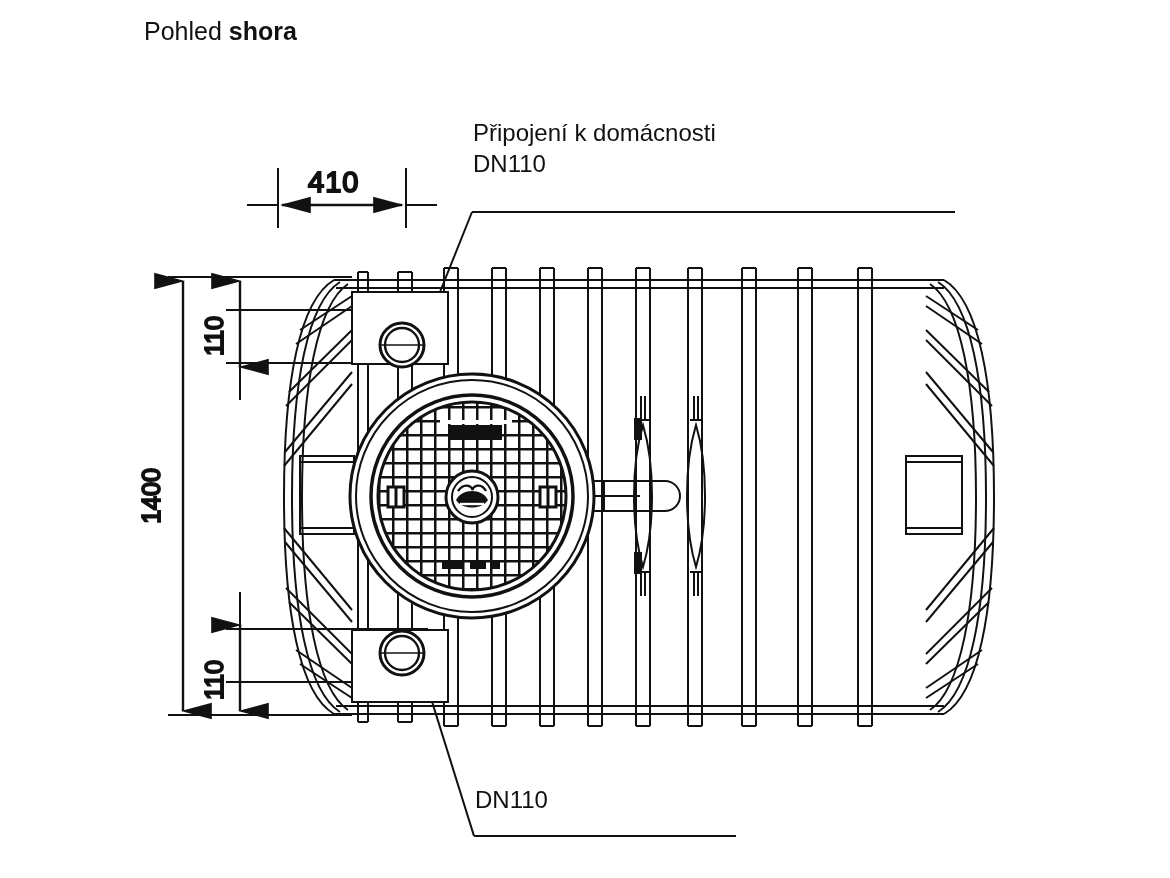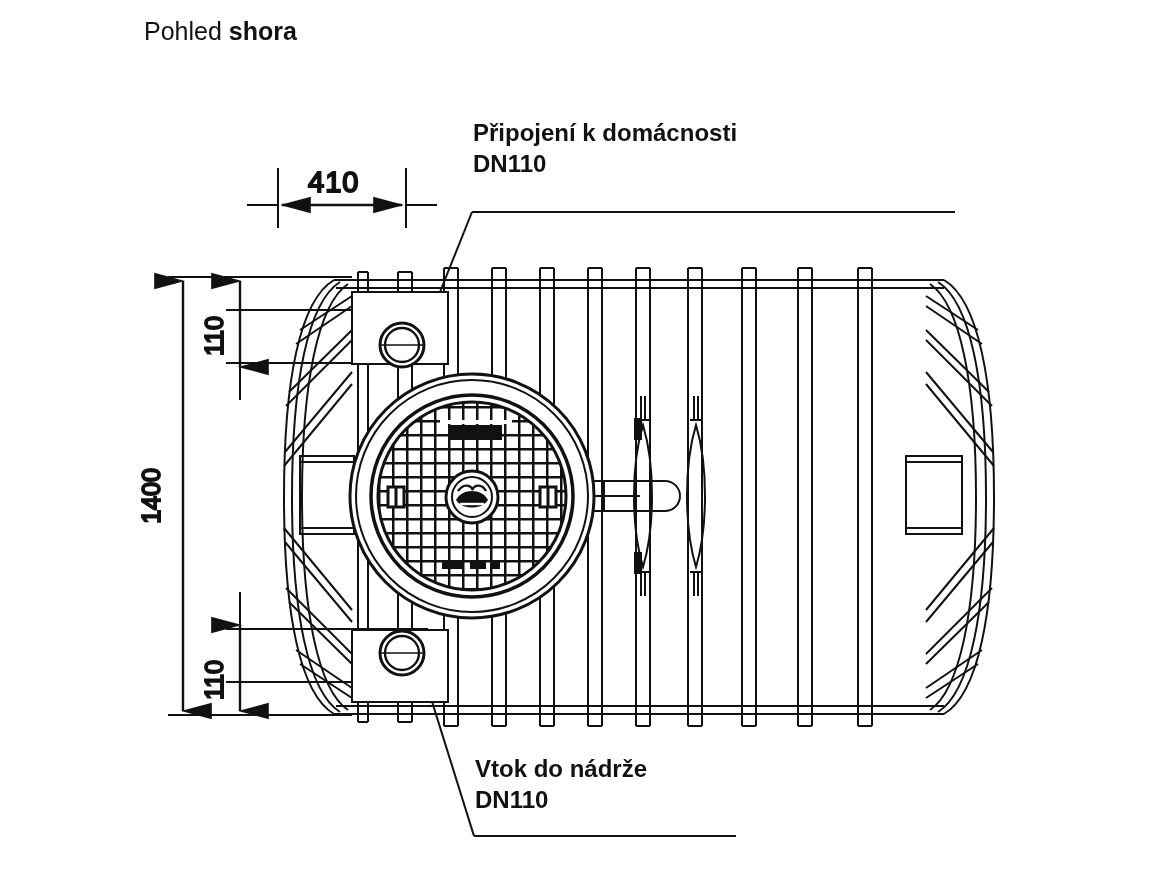--- a/index.html
+++ b/index.html
@@ -21,21 +21,20 @@
     color:#111;
     margin-left:10px;
   }
   .title .bold{font-weight:bold;}
 
   .callout{
     position:absolute;
     font-size:24px;line-height:1.30;
     white-space:pre-line;
     color:#111;
-    font-weight:bold;
   }
   #callout-top{left:473px;top:117px;}
   #callout-bottom{left:475px;top:753px;}
 
   svg#drawing{
     position:absolute;left:0;top:0;
     width:1170px;height:878px;
     overflow:visible;
   }
 
@@ -48,21 +47,21 @@
 </style>
 </head>
 <body>
 
 <div id="stage">
 
   <div class="title"><span>Pohled </span><span class="bold">shora</span></div>
 
   <div class="callout" id="callout-top"><span>Připojení k domácnosti</span><br><span>DN110</span></div>
 
-  <div class="callout" id="callout-bottom"><span>Vtok do nádrže</span><br><span>DN110</span></div>
+  <div class="callout" id="callout-bottom"><br><span>DN110</span></div>
 
   <svg id="drawing" viewBox="0 0 1170 878">
     <defs>
       <marker id="arrUp" markerWidth="10" markerHeight="14" refX="5" refY="1" orient="auto">
         <polygon points="5,0 1.6,13 8.4,13" fill="#111"></polygon>
       </marker>
       <marker id="arrDn" markerWidth="10" markerHeight="14" refX="5" refY="13" orient="auto">
         <polygon points="5,14 1.6,1 8.4,1" fill="#111"></polygon>
       </marker>
       <marker id="arrL" markerWidth="14" markerHeight="10" refX="1" refY="5" orient="auto">

